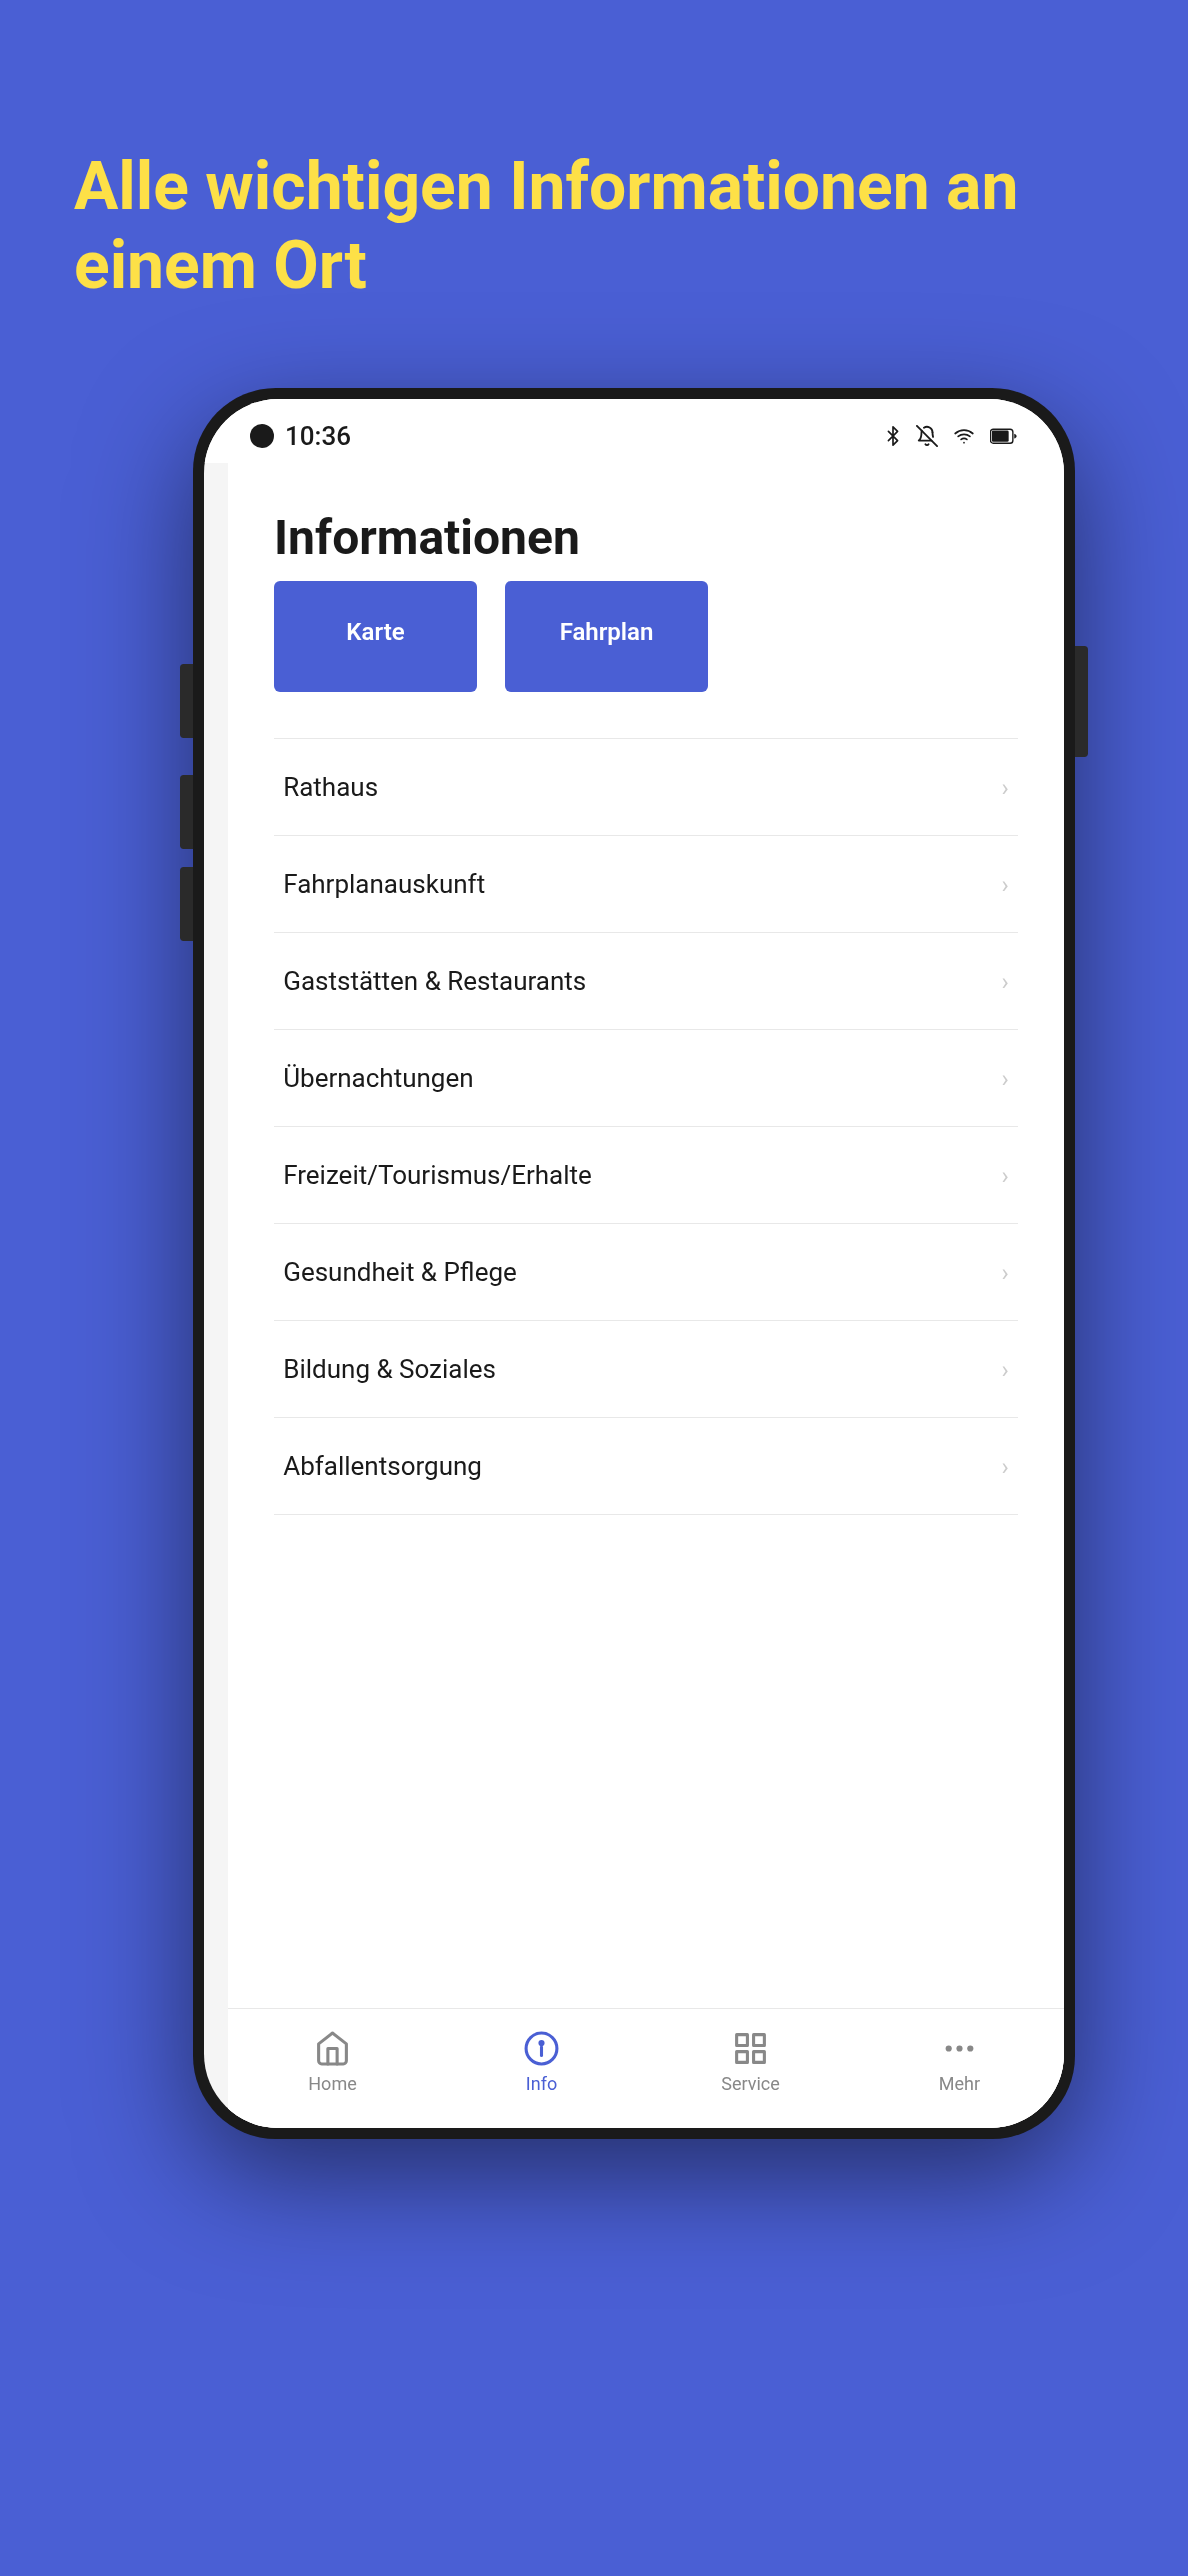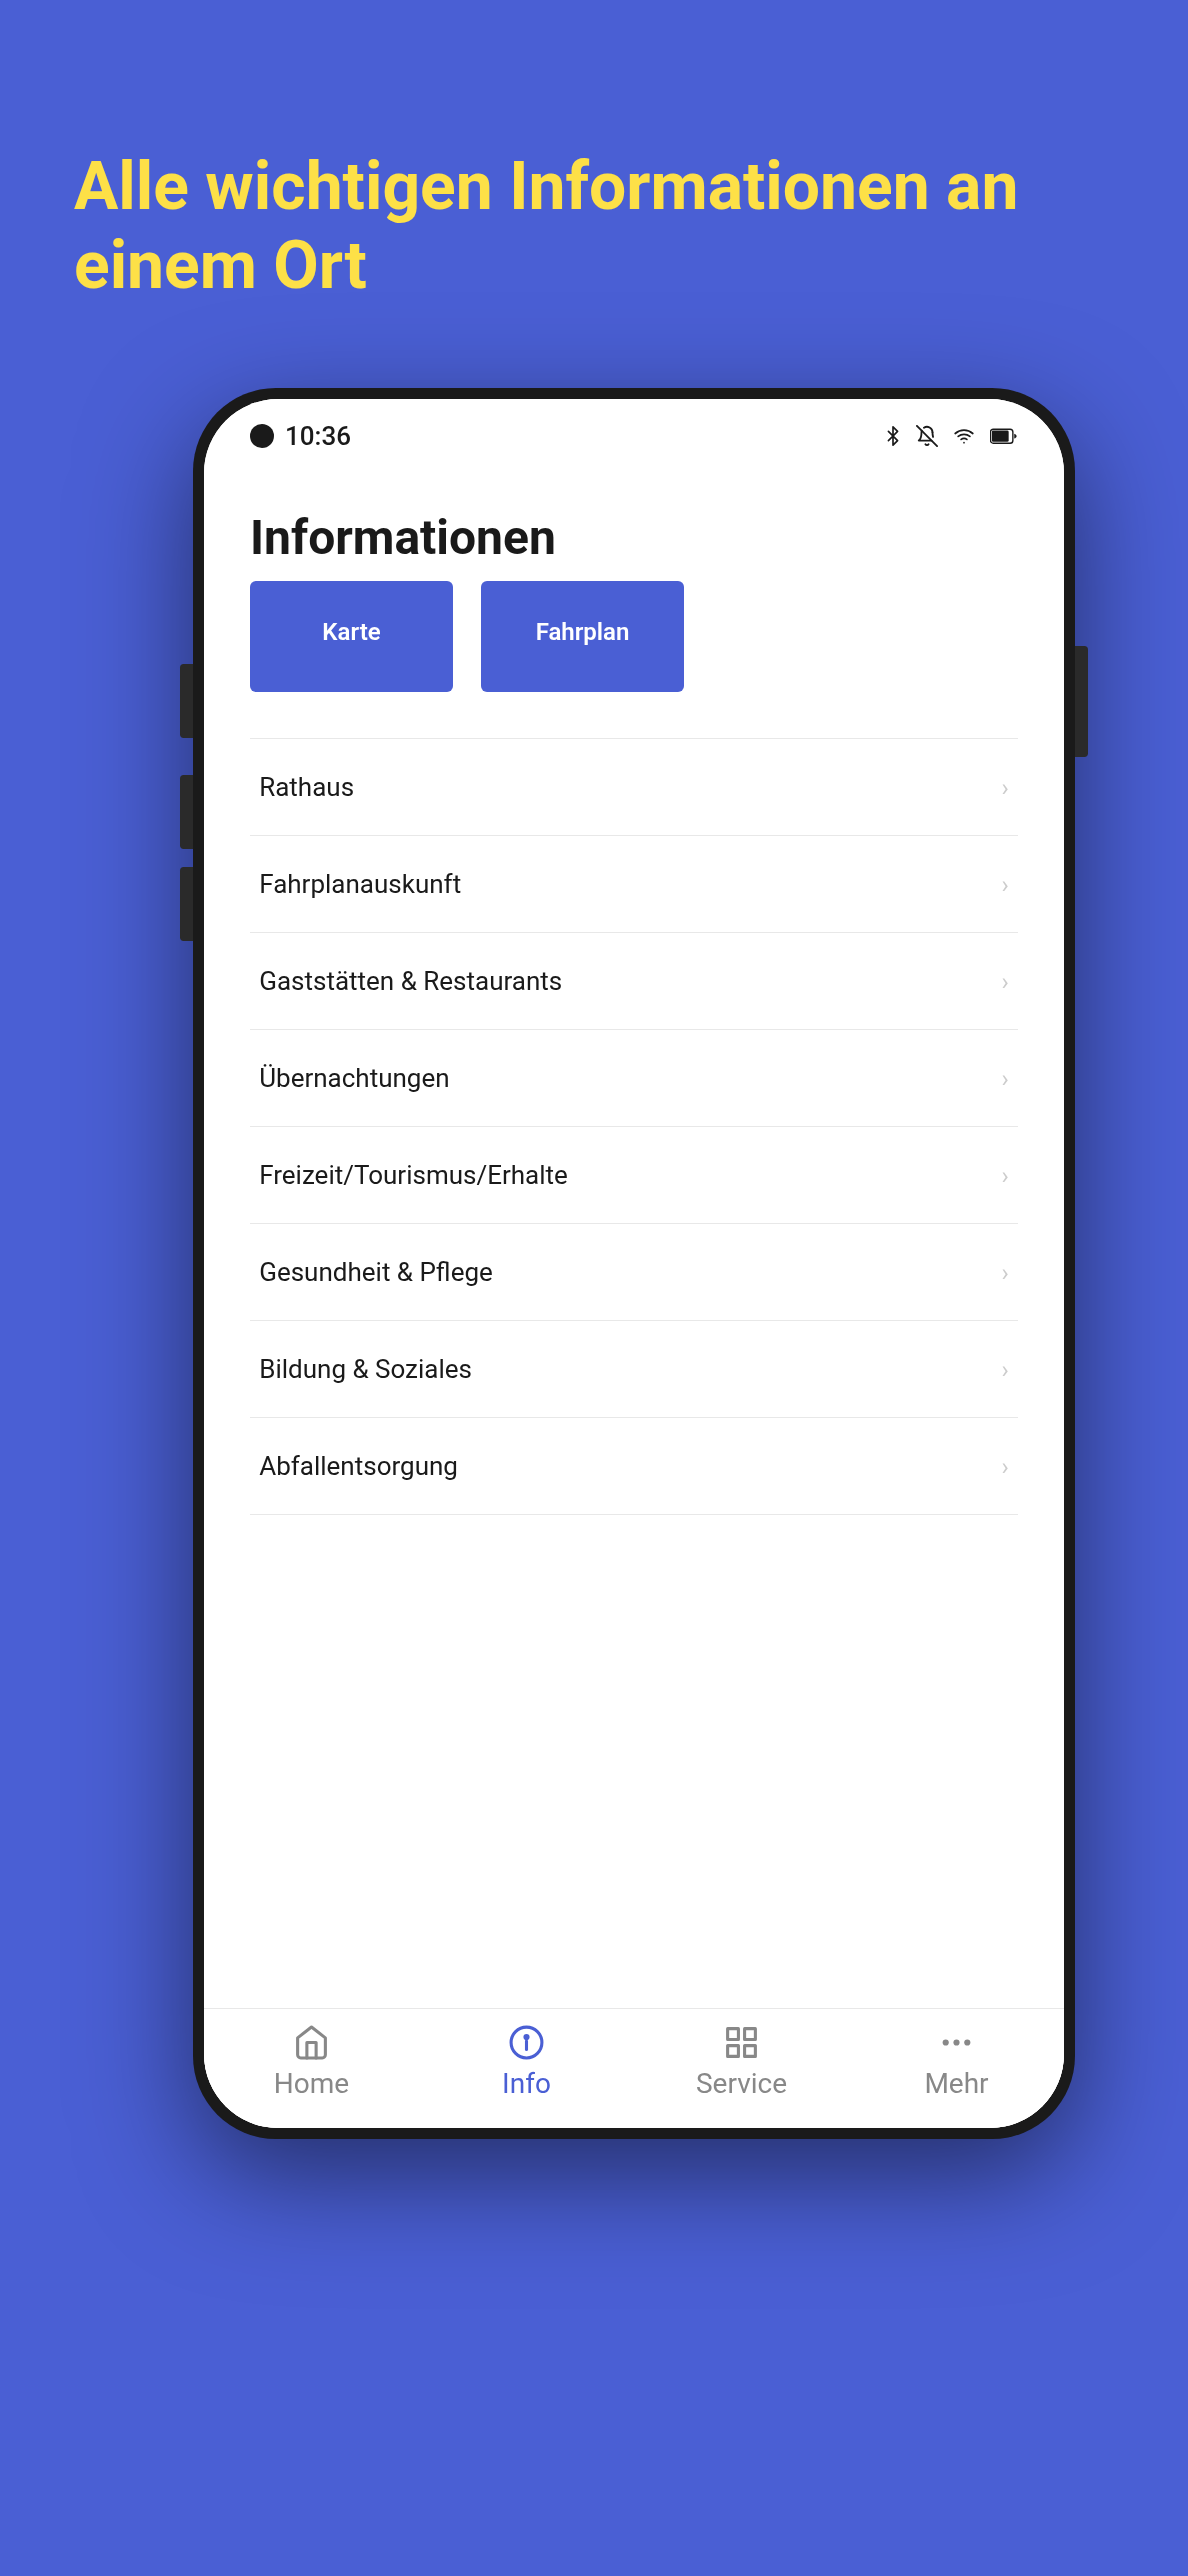--- a/index.html
+++ b/index.html
@@ -134,20 +134,21 @@
       color: #1a1a1a;
     }
 
     
     .app-content {
       flex: 1;
       background: white;
       overflow-y: auto;
       display: flex;
       flex-direction: column;
+      margin-left: 24px;
     }
 
     .app-main {
       flex: 1;
       padding: 46px 46px 18.4px 46px;
       overflow-y: auto;
     }
 
     .page-title {
       font-size: 48px;
@@ -227,21 +228,21 @@
       flex: 1;
       display: flex;
       flex-direction: column;
       align-items: center;
       justify-content: center;
       gap: 5.5px;
       cursor: pointer;
     }
 
     .nav-label {
-      font-size: 28px;
+      font-size: 18px;
       color: #888;
     }
 
     .nav-label.active {
       color: #4a5fd4;
     }
 
     
     .nav-svg {
       width: 37px;

